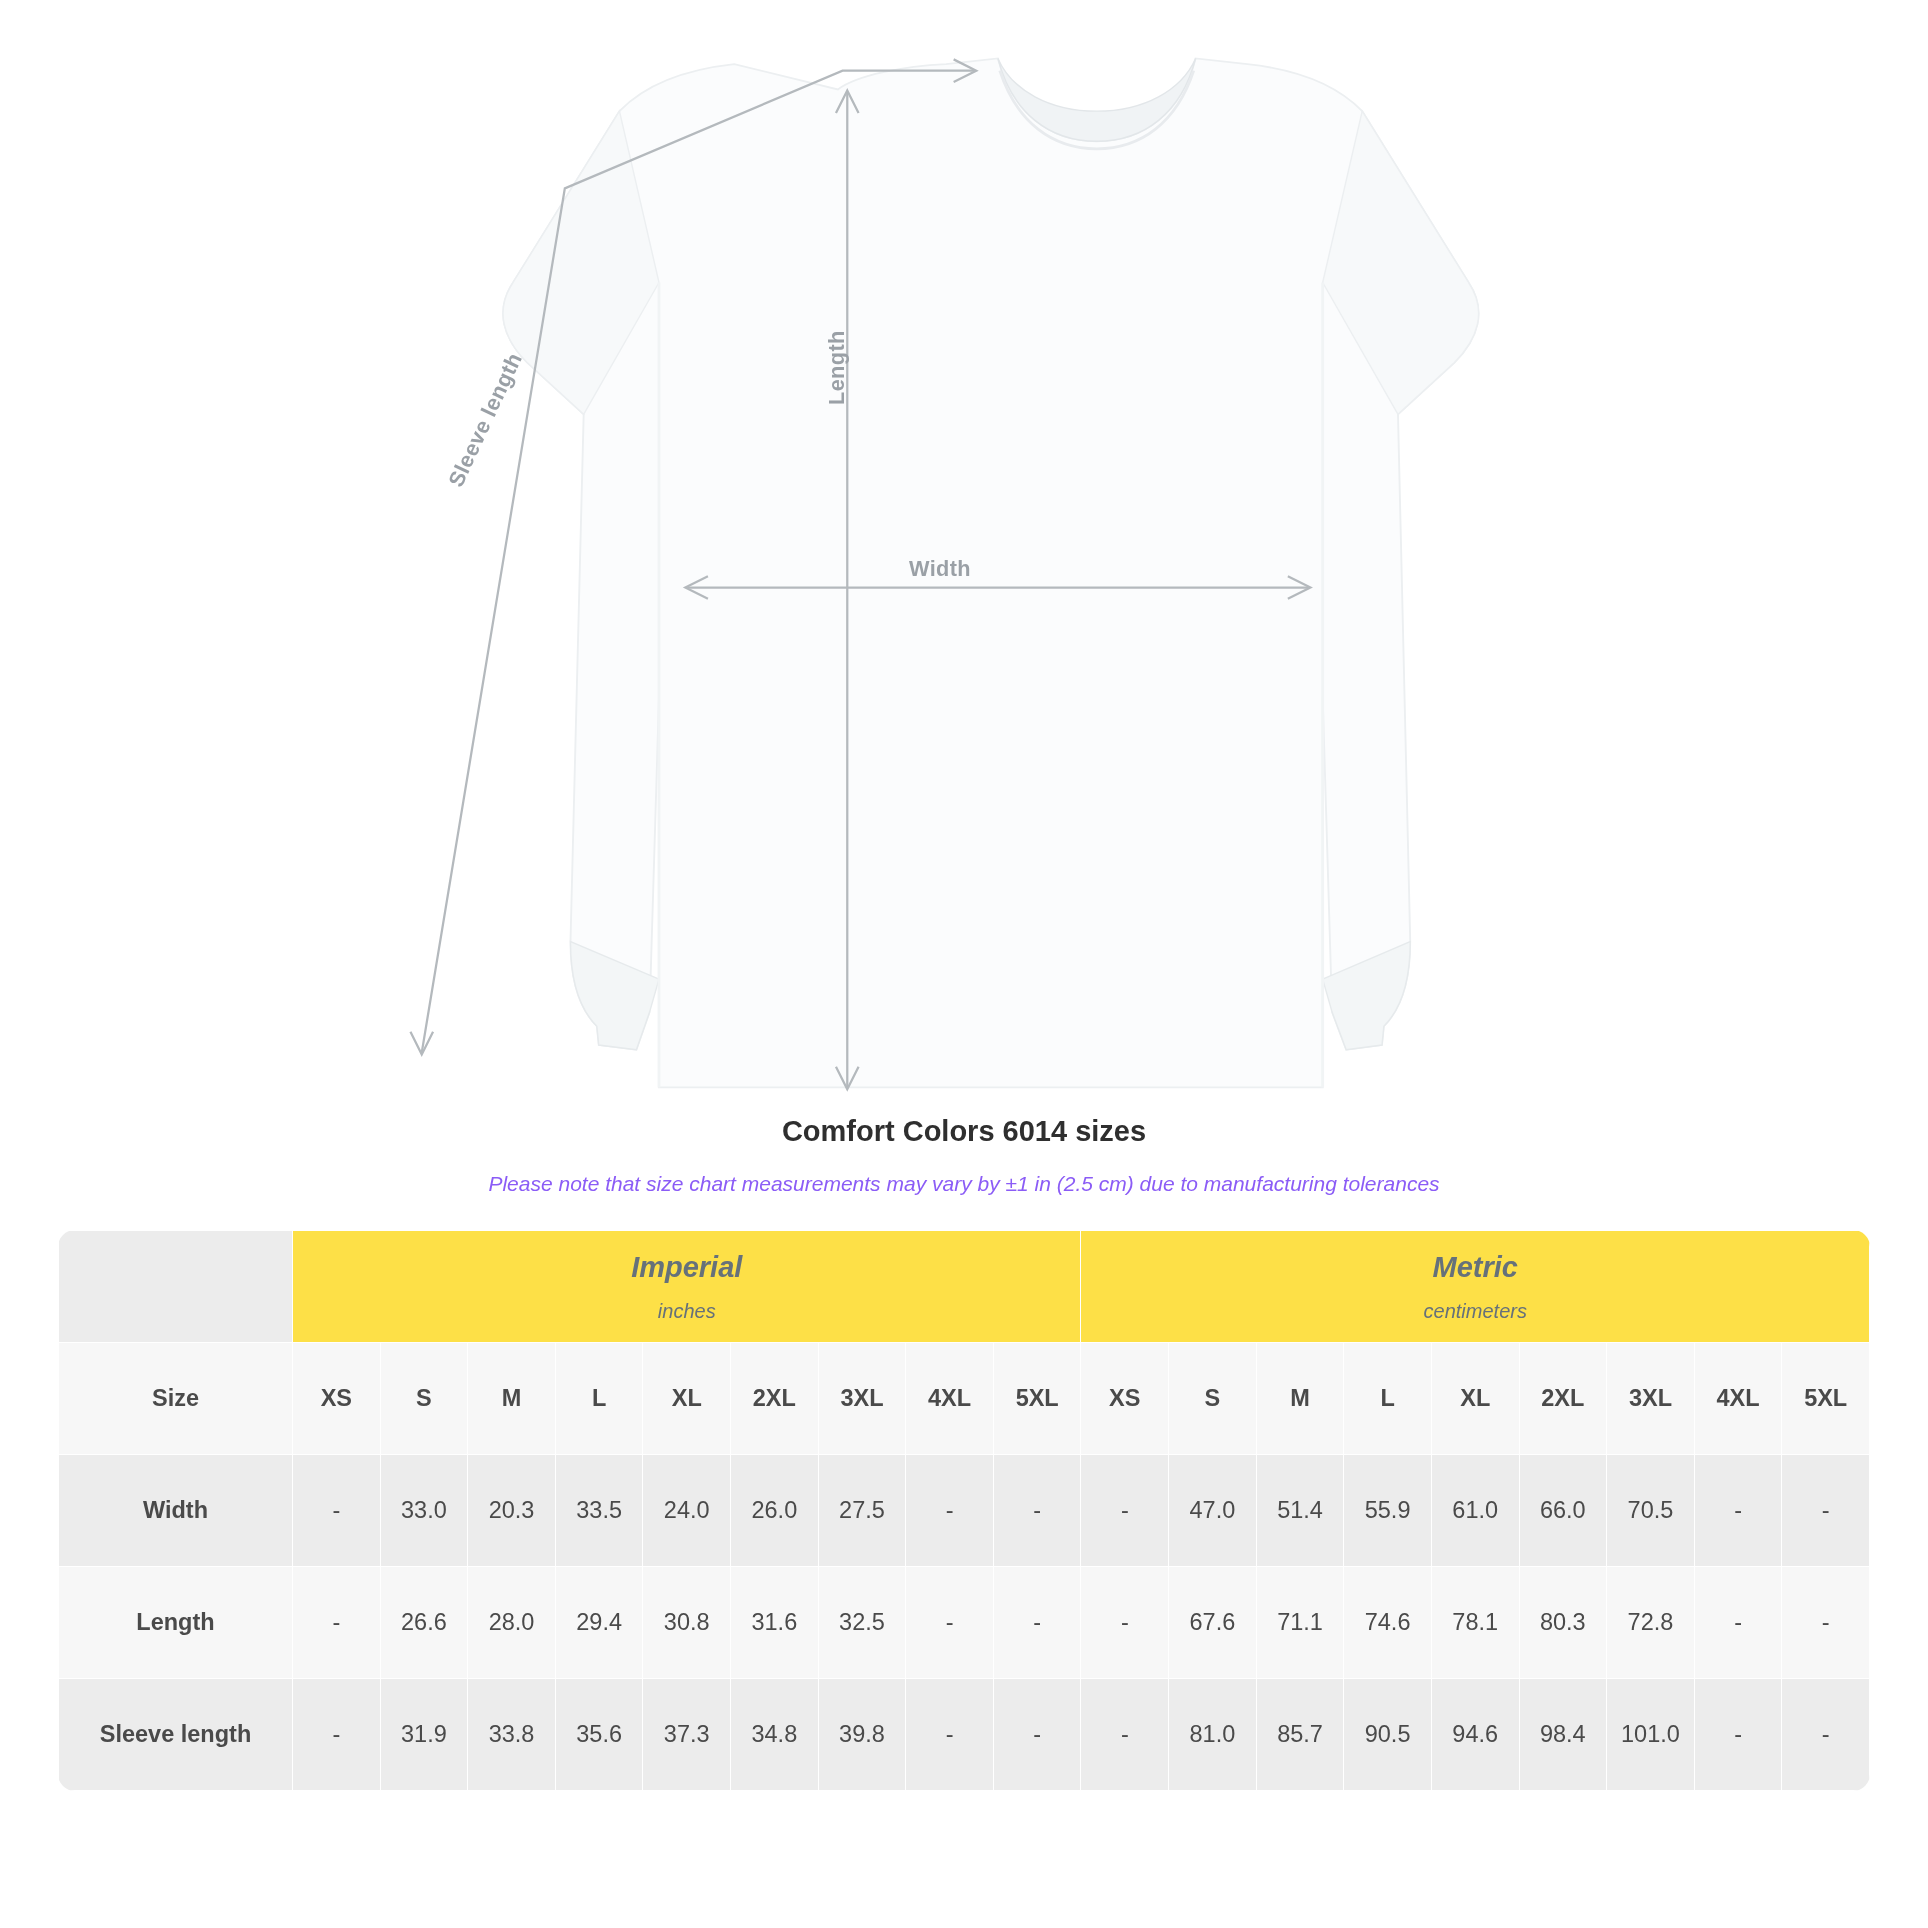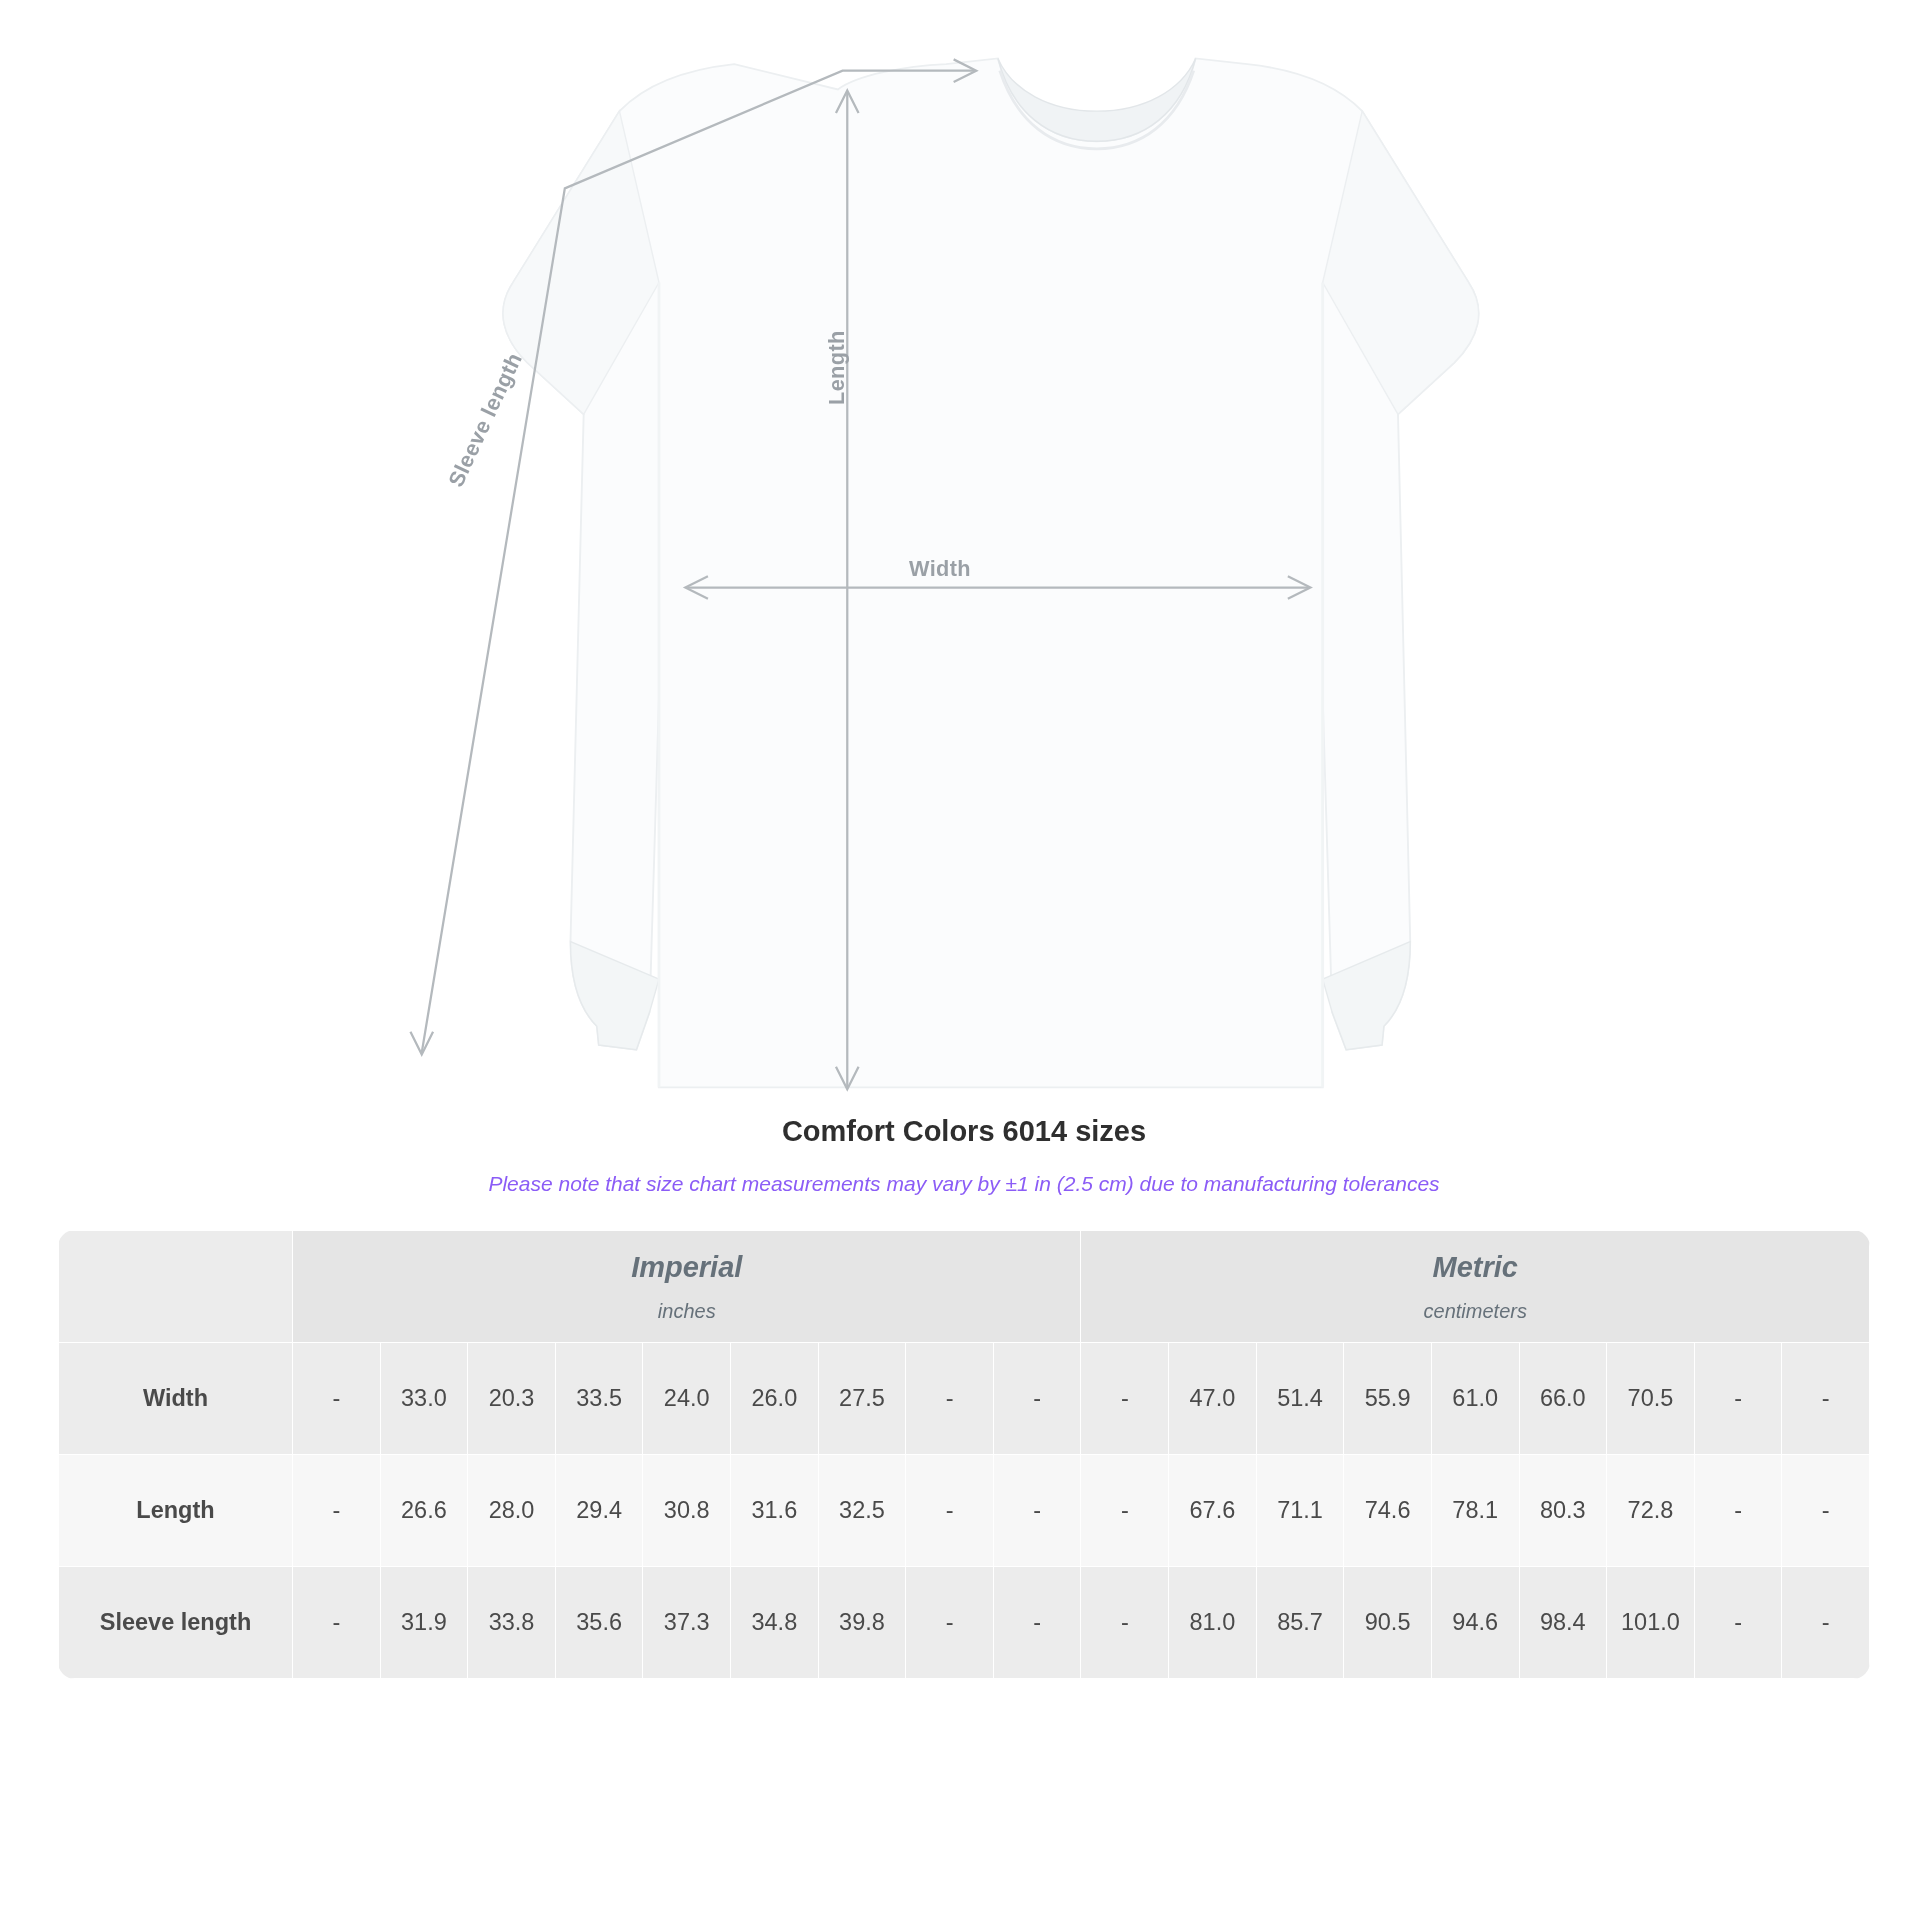--- a/index.html
+++ b/index.html
@@ -88,21 +88,21 @@
   table.size-table td, table.size-table th {
     text-align: center;
     vertical-align: middle;
     font-size: 23.5px;
     color: #4a4a4a;
     border: 0.9px solid #ffffff;
     padding: 0;
     height: 111px;
   }
   .unit-row td {
-    background: #e5e5e5;
+    background: #fde047;
     height: 141px;
   }
   .unit-title {
     font-size: 29px;
     font-style: italic;
     font-weight: bold;
     color: #66717a;
     line-height: 1.15;
   }
   .unit-sub {
@@ -219,20 +219,41 @@
           <td class="corner"></td>
           <td colspan="9">
             <div class="unit-title">Imperial</div>
             <div class="unit-sub">inches</div>
           </td>
           <td colspan="9">
             <div class="unit-title">Metric</div>
             <div class="unit-sub">centimeters</div>
           </td>
         </tr>
+        <tr class="head-row" id="header-row">
+          <td class="row-label">Size</td>
+        <td>XS</td>
+            <td>S</td>
+            <td>M</td>
+            <td>L</td>
+            <td>XL</td>
+            <td>2XL</td>
+            <td>3XL</td>
+            <td>4XL</td>
+            <td>5XL</td>
+            <td>XS</td>
+            <td>S</td>
+            <td>M</td>
+            <td>L</td>
+            <td>XL</td>
+            <td>2XL</td>
+            <td>3XL</td>
+            <td>4XL</td>
+            <td>5XL</td>
+          </tr>
         <tr class="band-a" id="row-0">
           <td class="row-label">Width</td>
         <td>-</td>
             <td>33.0</td>
             <td>20.3</td>
             <td>33.5</td>
             <td>24.0</td>
             <td>26.0</td>
             <td>27.5</td>
             <td>-</td>

